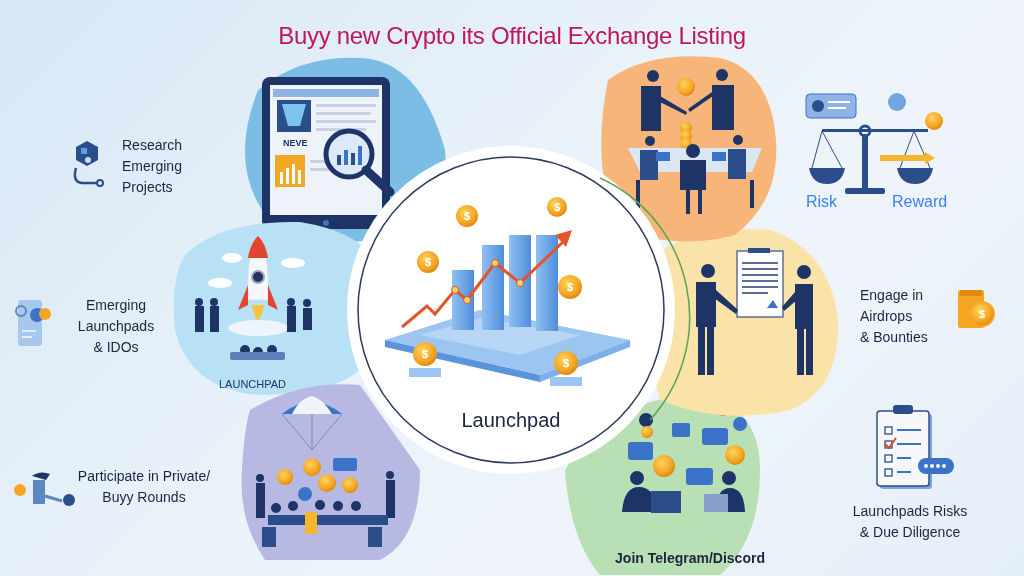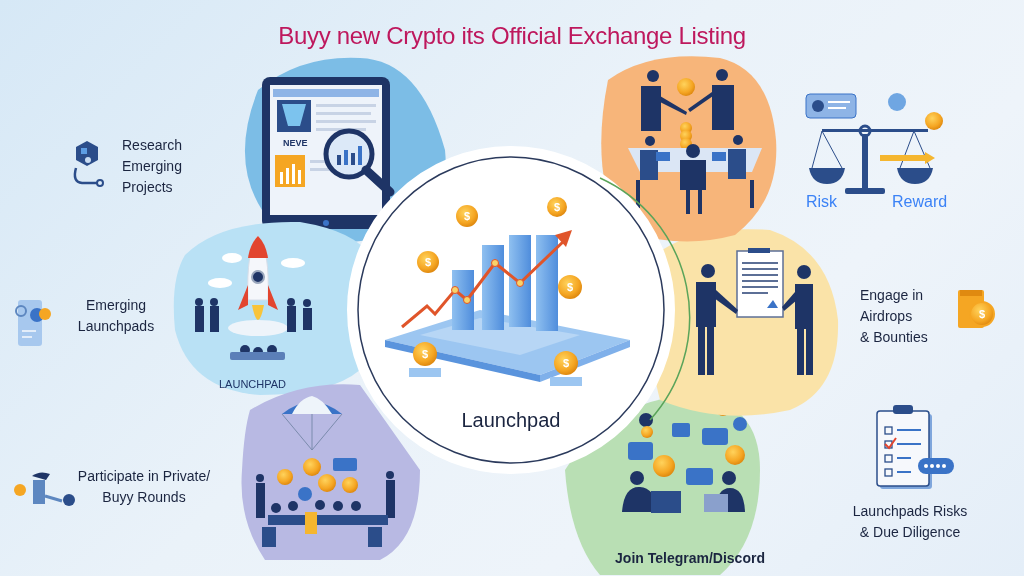--- a/index.html
+++ b/index.html
@@ -346,20 +346,21 @@
 
 <div class="lbl" style="left:122px; top:135px;">
   <div>Research</div>
   <div>Emerging</div>
   <div>Projects</div>
 </div>
 
 <div class="lbl c" style="left:56px; top:295px; width:120px;">
   <div>Emerging</div>
   <div>Launchpads</div>
+  <div>&amp; IDOs</div>
 </div>
 
 <div class="lbl c" style="left:44px; top:466px; width:200px;">
   <div>Participate in Private/</div>
   <div>Buyy Rounds</div>
 </div>
 
 <div class="lbl c" style="left:404px; top:410px; width:214px; font-size:20px;">Launchpad</div>
 
 <div class="lbl c" style="left:560px; top:548px; width:260px;font-weight:bold;">

